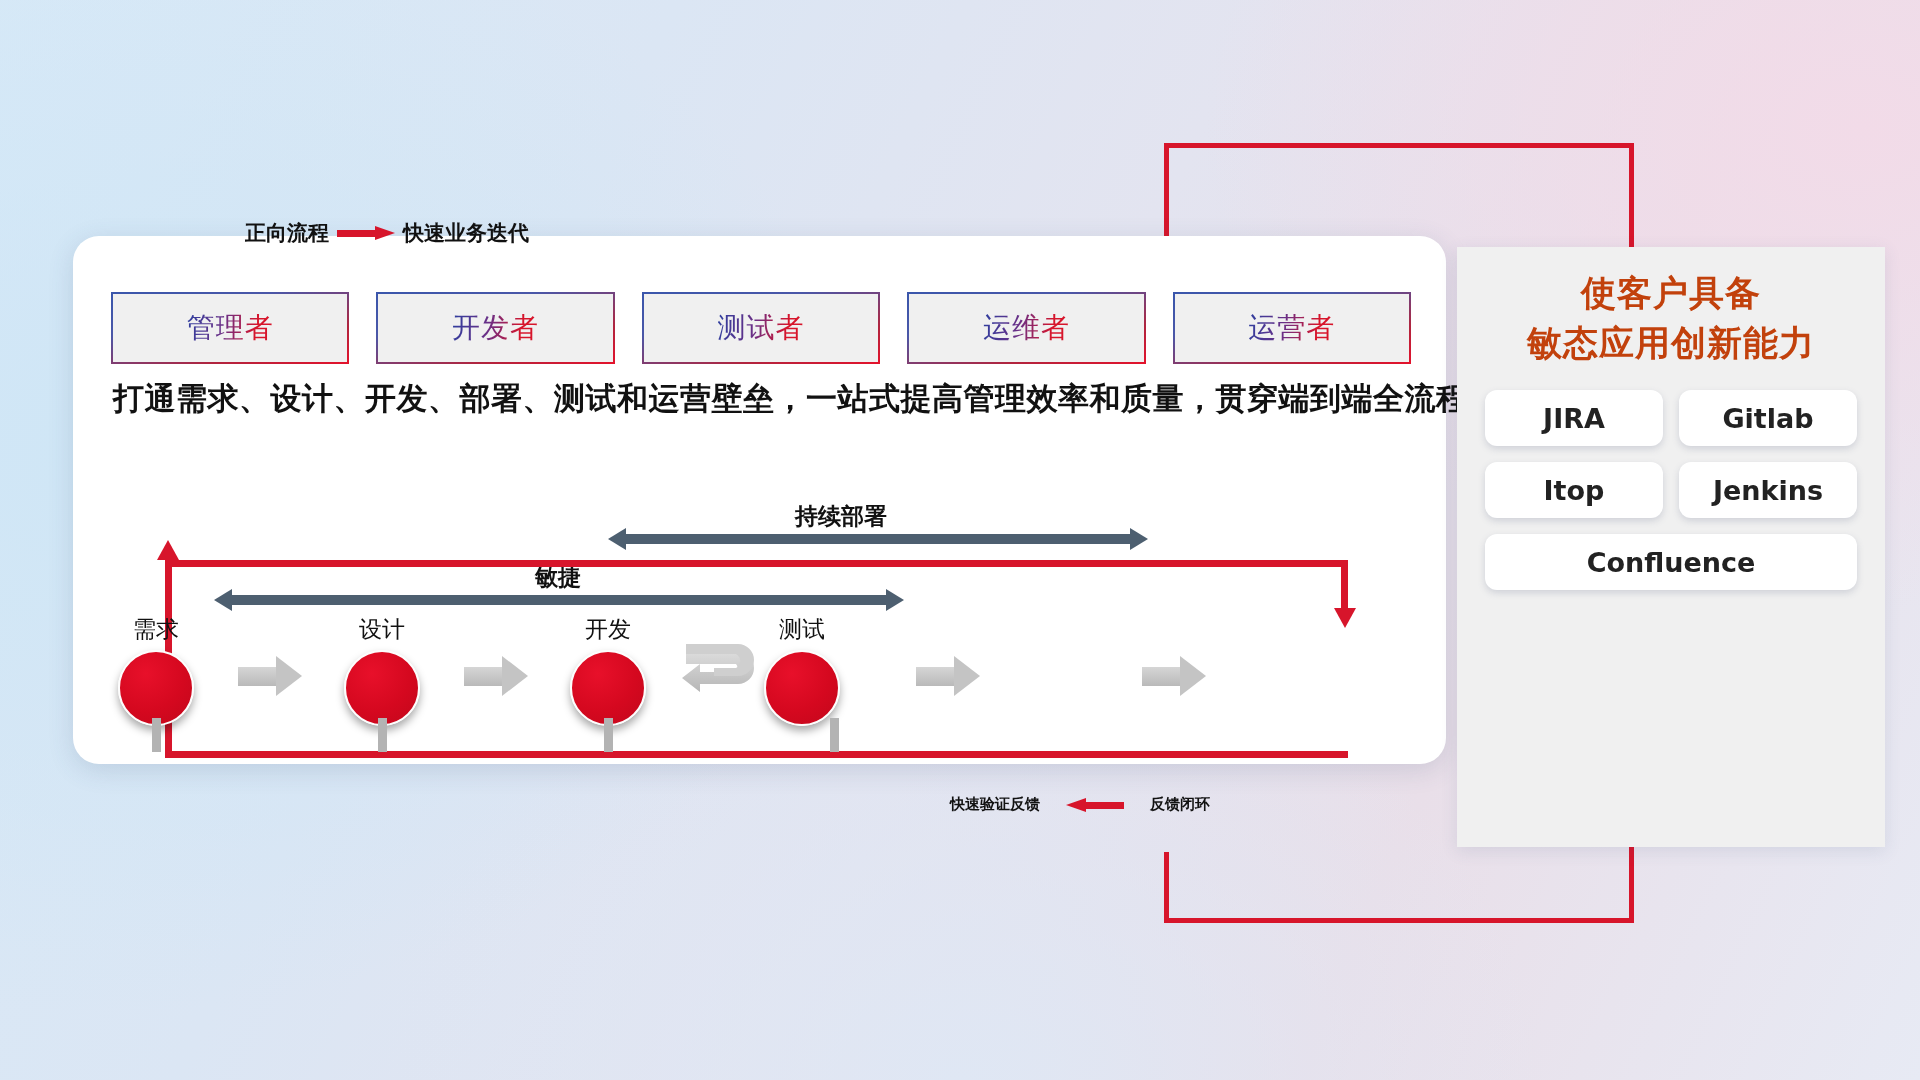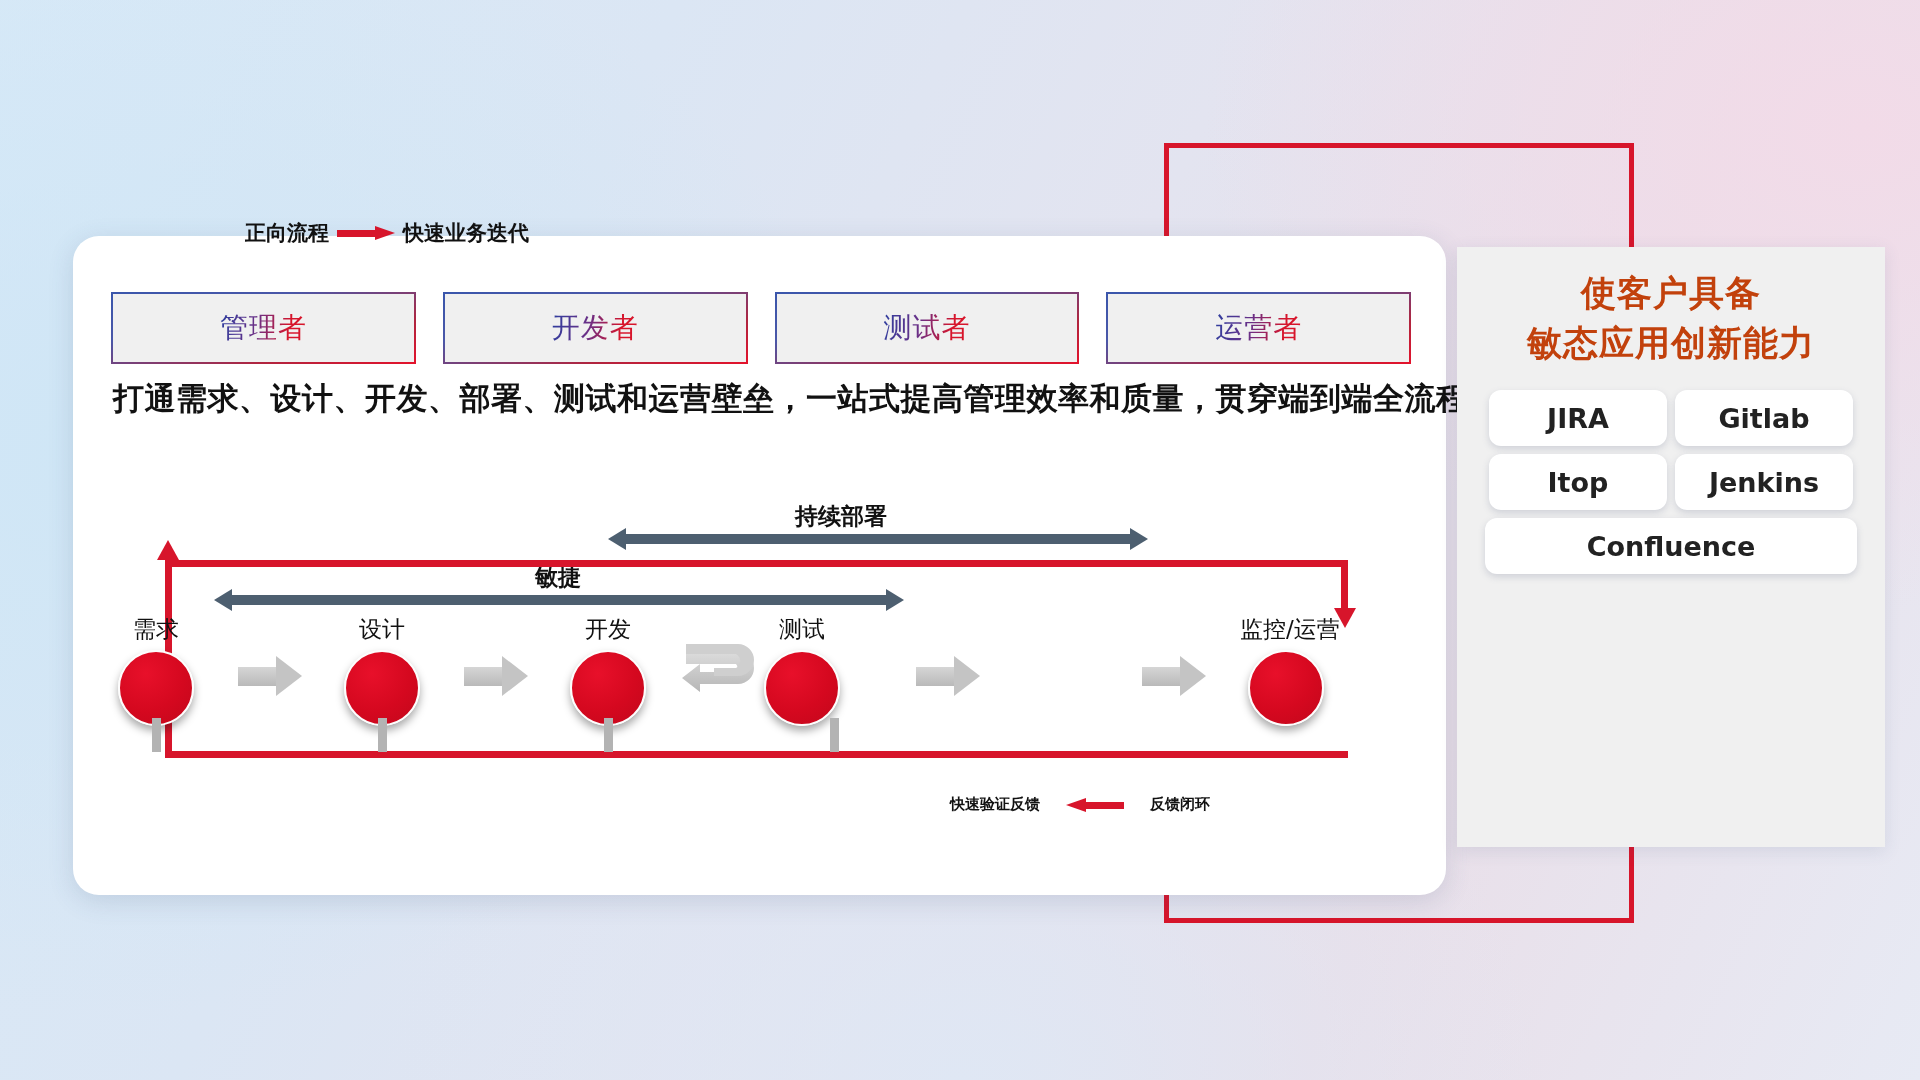--- a/index.html
+++ b/index.html
@@ -21,21 +21,21 @@
   }
   .outerframe-lefttop{
     position:absolute;left:1164px;top:143px;width:5px;height:110px;background:#d7152b;
   }
   .outerframe-leftbot{
     position:absolute;left:1164px;top:852px;width:5px;height:71px;background:#d7152b;
   }
 
   
   .card{
-    position:absolute;left:73px;top:236px;width:1373px;height:659px;
+    position:absolute;left:73px;top:236px;width:1373px;height:528px;
     background:#ffffff;border-radius:26px;
     box-shadow:0 6px 26px rgba(60,80,120,.16);
   }
 
   
   .roles{
     position:absolute;left:38px;top:56px;width:1300px;height:72px;
     display:flex;gap:27px;
   }
   .role{
@@ -128,21 +128,21 @@
   
   .panel{
     position:absolute;left:1457px;top:247px;width:428px;height:600px;
     background:#f0f0f0;box-shadow:0 4px 16px rgba(60,80,120,.12);
   }
   .panel-title{
     text-align:center;color:#c2410c;font-weight:bold;font-size:35px;line-height:1.42;
     padding:22px 8px 0;letter-spacing:1px;
     font-family:"DejaVu Sans","Liberation Sans",sans-serif;
   }
-  .tools{display:flex;flex-wrap:wrap;gap:8px;padding:22px 18px 0;justify-content:center;}
+  .tools{display:flex;flex-wrap:wrap;gap:16px;padding:22px 18px 0;justify-content:center;}
   .tool{
     background:#fff;border-radius:12px;height:56px;
     display:flex;align-items:center;justify-content:center;
     font-size:27px;font-weight:bold;color:#222;
     box-shadow:0 3px 7px rgba(90,100,130,.22);
     font-family:"DejaVu Sans","Liberation Sans",sans-serif;
   }
   .tool.half{width:178px;}
   .tool.full{width:372px;}
 </style>
@@ -159,20 +159,23 @@
 
     <div class="roles">
       <div class="role">
         <span class="role-label">管理者</span>
       </div>
       <div class="role">
         <span class="role-label">开发者</span>
       </div>
       <div class="role">
         <span class="role-label">测试者</span>
+      </div>
+      <div class="role">
+        <span class="role-label">运维者</span>
       </div>
       <div class="role">
         <span class="role-label">运营者</span>
       </div>
     </div>
 
     <div class="desc">打通需求、设计、开发、部署、测试和运营壁垒，一站式提高管理效率和质量，贯穿端到端全流程</div>
   </div>
 
   <div class="legend-fwd">
@@ -260,24 +263,20 @@
       <span class="gs"></span>
         <span class="gh"></span>
     </div>
 
 
     <div class="gparrow" style="left:1032px;top:42px;">
       <span class="gs"></span>
         <span class="gh"></span>
     </div>
 
-    <div class="node" style="left:1130px;top:0px;">
-      <div class="nlabel">监控/运营</div>
-      <div class="dot"></div>
-    </div>
   </div>
 
   <div class="legend-fb">
     <span class="t">快速验证反馈</span>
     <span class="redarrow left">
       <span class="shaft"></span>
         <span class="head"></span>
     </span>
     <span class="t">反馈闭环</span>
   </div>

